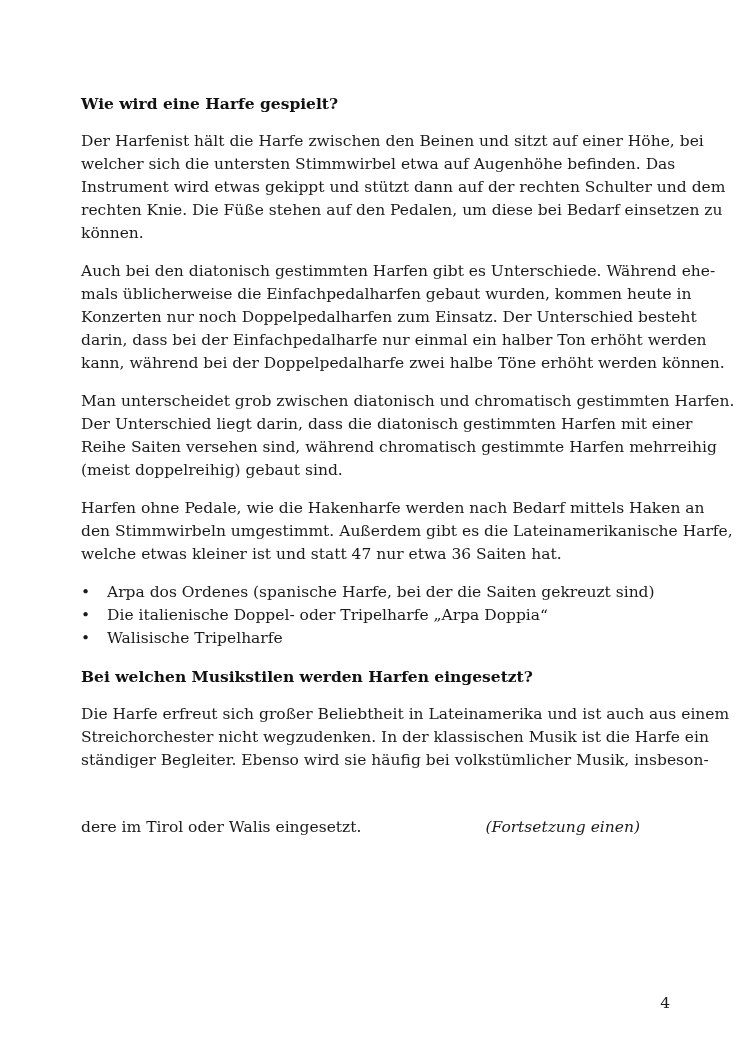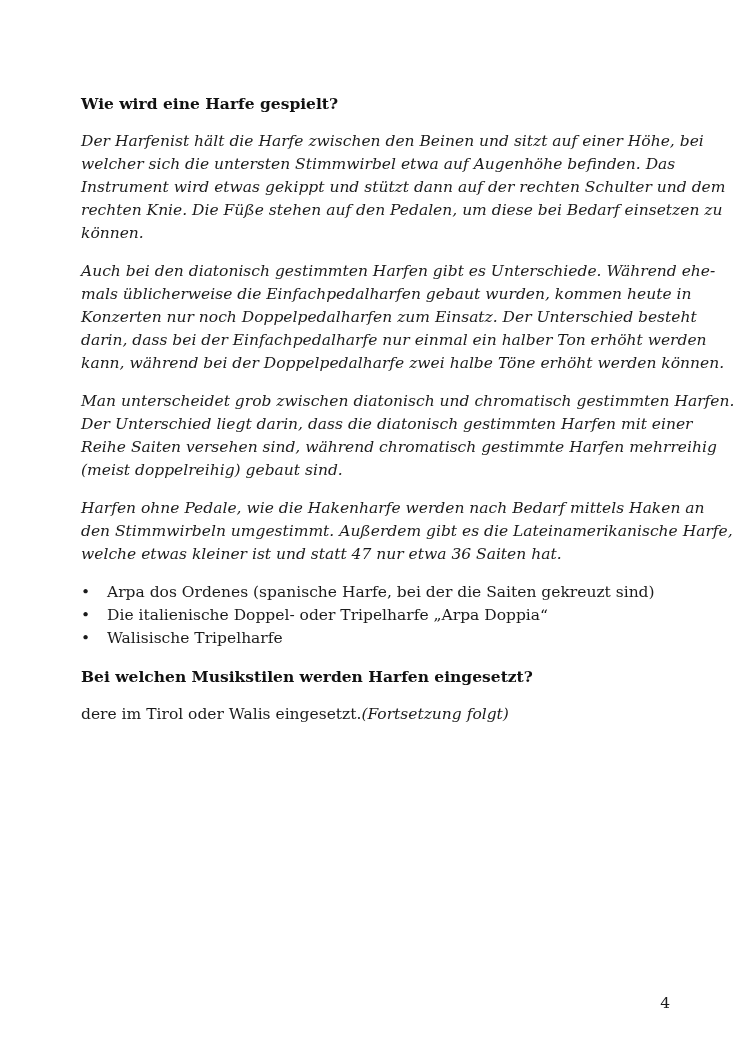--- a/index.html
+++ b/index.html
@@ -28,42 +28,43 @@
     font-size: 15.5px;
     line-height: 23px;
     font-weight: bold;
     color: #111111;
     margin: 0 0 15px 0;
     white-space: pre;
   }
   .para {
     margin: 0 0 15px 0;
     white-space: pre;
-    font-style: italic;
   }
   .para.mb0 {
     margin-bottom: 0;
   }
   ul.bullets {
     list-style: none;
     margin: 0 0 15px 0;
     padding: 0;
   }
   ul.bullets li {
     display: flex;
     line-height: 23px;
   }
   .bullet {
     flex: 0 0 26px;
     width: 26px;
   }
   .final-line {
     display: flex;
+    justify-content: space-between;
     white-space: pre;
     line-height: 23px;
+    margin-top: 44px;
   }
   .note {
     font-style: italic;
     margin-right: 41px;
   }
   .page-number {
     position: absolute;
     right: 70px;
     top: 992px;
     font-size: 15.5px;
@@ -113,22 +114,25 @@
         <span>Die italienische Doppel- oder Tripelharfe „Arpa Doppia“</span>
       </li>
       <li>
         <span class="bullet">•</span>
         <span>Walisische Tripelharfe</span>
       </li>
     </ul>
 
     <div class="heading">Bei welchen Musikstilen werden Harfen eingesetzt?</div>
 
+    <div class="para mb0">Die Harfe erfreut sich großer Beliebtheit in Lateinamerika und ist auch aus einem
+Streichorchester nicht wegzudenken. In der klassischen Musik ist die Harfe ein
+ständiger Begleiter. Ebenso wird sie häufig bei volkstümlicher Musik, insbeson-</div>
 
     <div class="final-line">
       <span>dere im Tirol oder Walis eingesetzt.</span>
-      <span class="note">(Fortsetzung folgt)</span>
+      <span class="note">(Fortsetzung einen)</span>
     </div>
 
   </div>
 
   <div class="page-number">4</div>
 </div>
 
 </body></html>

